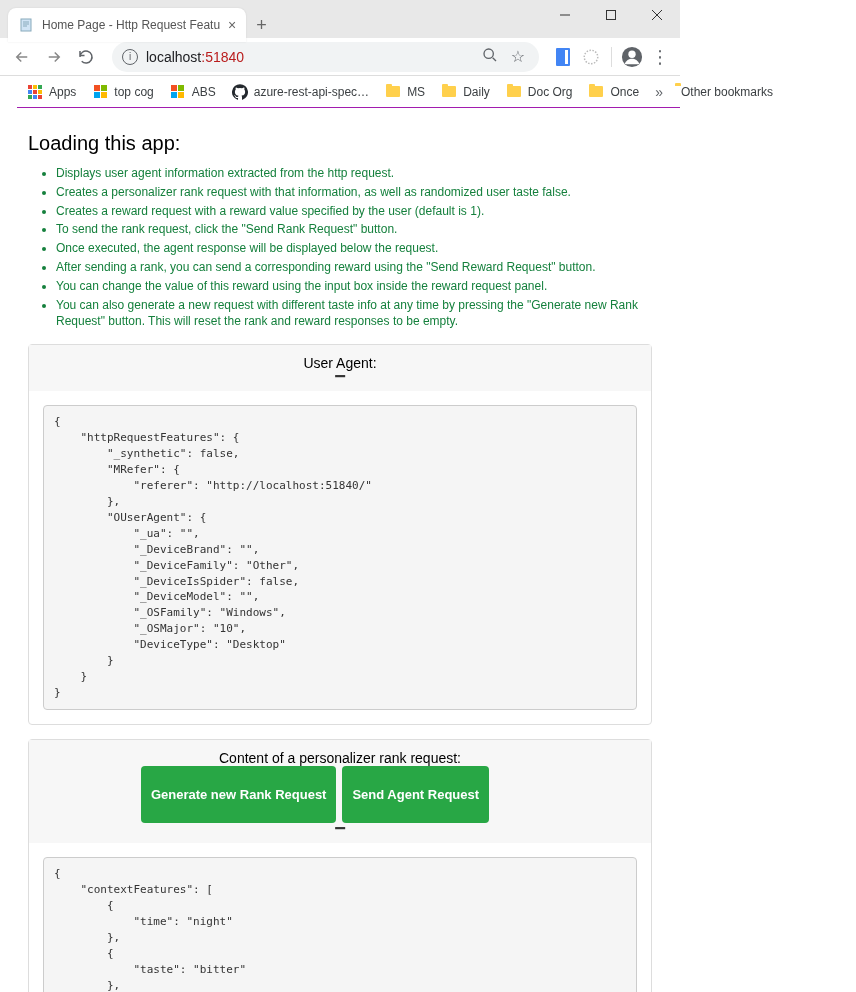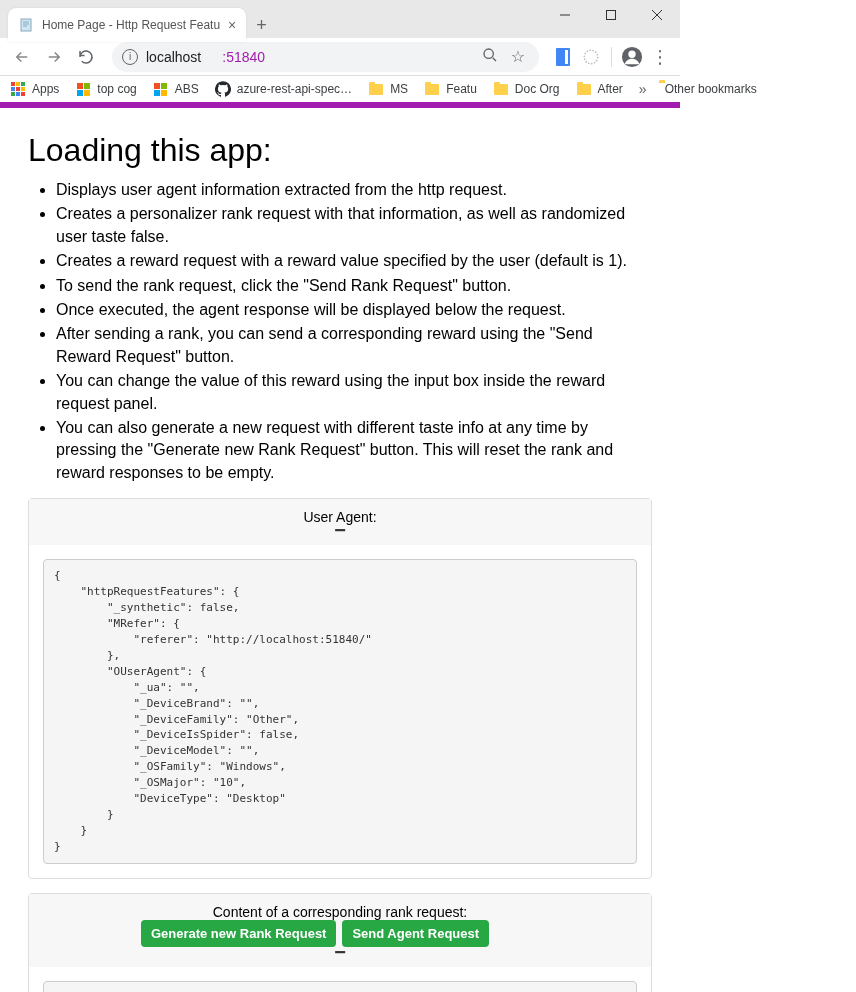--- a/index.html
+++ b/index.html
@@ -22,28 +22,28 @@
     
     
     .toolbar { height: 38px; background: #fff; border-bottom: 1px solid #ddd; display: flex; align-items: center; padding: 0 8px; gap: 4px; }
     .toolbar .nav-btn { width: 28px; height: 28px; display: flex; align-items: center; justify-content: center; color: #888; border-radius: 50%; }
     .toolbar .nav-btn.enabled { color: #5f6368; }
     .toolbar .nav-btn svg { width: 18px; height: 18px; }
     .omnibox { flex: 1; height: 30px; background: #f1f3f4; border-radius: 15px; display: flex; align-items: center; padding: 0 10px; margin: 0 8px; }
     .omnibox .info-icon { width: 16px; height: 16px; display: flex; align-items: center; justify-content: center; border: 1px solid #5f6368; border-radius: 50%; font-size: 10px; color: #5f6368; }
     .omnibox .url { margin-left: 8px; font-size: 14px; color: #202124; flex: 1; }
     .omnibox .url .host { color: #202124; }
-    .omnibox .url .port { color: #a21caf; padding-left: 21px; }
+    .omnibox .url .port { color: #b91c1c; }
     .omnibox .omni-icon { margin-left: 6px; color: #5f6368; font-size: 16px; width: 22px; text-align: center; }
     .toolbar .ext-icon { width: 24px; height: 24px; display: flex; align-items: center; justify-content: center; font-size: 16px; color: #5f6368; }
     .toolbar .menu-dots { width: 24px; display: flex; align-items: center; justify-content: center; color: #5f6368; font-size: 18px; }
     .divider-v { width: 1px; height: 20px; background: #ddd; margin: 0 4px; }
     
     
-    .bookmarks-bar { height: 32px; background: #fff; border-bottom: 6px solid #a21caf; display: flex; align-items: center; padding: 0 10px; font-size: 12px; color: #3c4043; }
+    .bookmarks-bar { height: 32px; background: #fff; border-bottom: 1px solid #a21caf; display: flex; align-items: center; padding: 0 10px; font-size: 12px; color: #3c4043; margin-left: 17px; }
     .bm-item { display: flex; align-items: center; margin-right: 16px; white-space: nowrap; }
     .bm-item .bm-icon { width: 16px; height: 16px; margin-right: 6px; display: inline-flex; align-items: center; justify-content: center; }
     .folder-icon { background: #ffd04c; width: 14px; height: 11px; border-radius: 1px; position: relative; }
     .folder-icon::before { content:""; position:absolute; top:-2px; left:0; width:6px; height:3px; background:#ffd04c; border-radius:1px 1px 0 0; }
     .apps-grid { display: grid; grid-template-columns: repeat(3,4px); grid-template-rows: repeat(3,4px); gap: 1px; }
     .apps-grid span { width: 4px; height: 4px; }
     .ms-grid { display: grid; grid-template-columns: repeat(2,6px); grid-template-rows: repeat(2,6px); gap: 1px; }
     .ms-grid span:nth-child(1){background:#f25022;} .ms-grid span:nth-child(2){background:#7fba00;}
     .ms-grid span:nth-child(3){background:#00a4ef;} .ms-grid span:nth-child(4){background:#ffb900;}
     .bm-overflow { margin-left: auto; margin-right: 12px; font-size: 14px; color: #5f6368; }
@@ -53,29 +53,29 @@
     
     .page-area { flex: 1; overflow: hidden; position: relative; }
     .page-scroll { position: absolute; inset: 0; overflow-y: auto; }
     .page-scroll::-webkit-scrollbar { width: 16px; }
     .page-scroll::-webkit-scrollbar-track { background: #f1f1f1; }
     .page-scroll::-webkit-scrollbar-thumb { background: #c1c1c1; border-radius: 0; }
     
     .app-navbar { height: 34px; background: #343a40; color: #cfcfcf; display: flex; align-items: center; padding: 0 12px; font-size: 14px; }
     
     .content { padding: 12px 28px 30px 28px; }
-    h2 { font-size: 32px; font-weight: 500; margin: 12px 0 10px 0; }
-    .in-list { list-style: disc; padding-left: 28px; font-size: 16px; color: #000000; }
+    h2 { font-size: 20px; font-weight: 500; margin: 12px 0 10px 0; }
+    .in-list { list-style: disc; padding-left: 28px; font-size: 12px; color: #15803d; }
     .in-list li { margin-bottom: 2px; line-height: 1.4; }
     
     .card { border: 1px solid #ddd; border-radius: 4px; margin-top: 14px; }
     .card-header { background: #f7f7f7; padding: 10px 14px; display: flex; align-items: center; font-size: 14px; flex-direction: column; }
     .card-header .title { flex: 1; }
     .card-header .btns { display: flex; gap: 6px; margin-right: 50px; }
-    .btn { background: #28a745; color: #fff; border: none; border-radius: 4px; padding: 6px 10px; font-size: 13px; font-weight: 600; }
+    .btn { background: #28a745; color: #fff; border: none; border-radius: 4px; padding: 21px 10px; font-size: 13px; font-weight: 600; }
     .collapse-toggle { font-size: 20px; font-weight: bold; color: #333; line-height: 10px; }
     .card-body { padding: 14px; }
     pre.code { background: #f5f5f5; border: 1px solid #ccc; border-radius: 4px; padding: 8px 10px; font-family: Consolas, Menlo, monospace; font-size: 11px; color: #333; white-space: pre; line-height: 1.45; overflow: auto; }
     
     .ext-book { width: 14px; height: 18px; background: #4285f4; border-radius: 1px; position: relative; }
     .ext-book::after { content:""; position:absolute; right:2px; top:2px; width:3px; height:14px; background:#fff; }
   </style>
 </head>
 <body>
 
@@ -205,33 +205,33 @@
     <div class="bm-item">
       <span class="bm-icon">
           <span class="folder-icon"></span>
         </span>
       <span>MS</span>
     </div>
     <div class="bm-item">
       <span class="bm-icon">
           <span class="folder-icon"></span>
         </span>
-      <span>Featu</span>
+      <span>Daily</span>
     </div>
     <div class="bm-item">
       <span class="bm-icon">
           <span class="folder-icon"></span>
         </span>
       <span>Doc Org</span>
     </div>
     <div class="bm-item">
       <span class="bm-icon">
           <span class="folder-icon"></span>
         </span>
-      <span>After</span>
+      <span>Once</span>
     </div>
     <span class="bm-overflow">»</span>
     <div class="bm-other">
       <span class="bm-icon"><span class="folder-icon"></span></span>
       <span>Other bookmarks</span>
     </div>
   </div>
 
   <div class="page-area">
     <div class="page-scroll">
@@ -274,21 +274,21 @@
             "_OSMajor": "10",
             "DeviceType": "Desktop"
         }
     }
 }</pre>
           </div>
         </div>
 
         <div class="card">
           <div class="card-header">
-            <span class="title">Content of a corresponding rank request:</span>
+            <span class="title">Content of a personalizer rank request:</span>
             <span class="btns">
               <button class="btn">Generate new Rank Request</button>
               <button class="btn">Send Agent Request</button>
             </span>
             <span class="collapse-toggle">−</span>
           </div>
           <div class="card-body">
             <pre class="code">{
     "contextFeatures": [
         {

